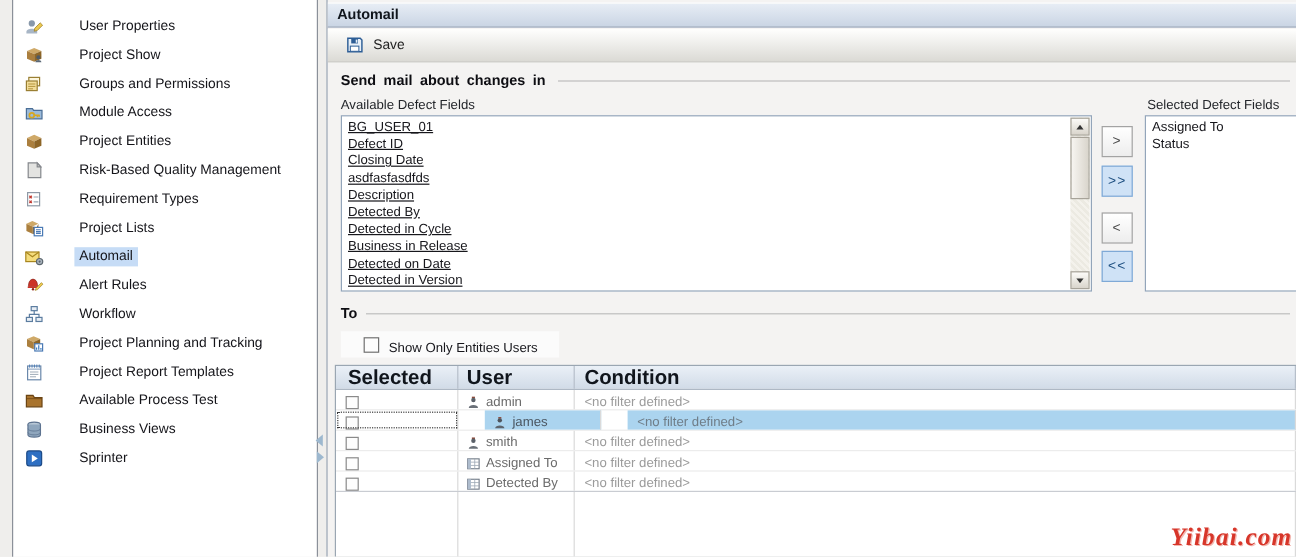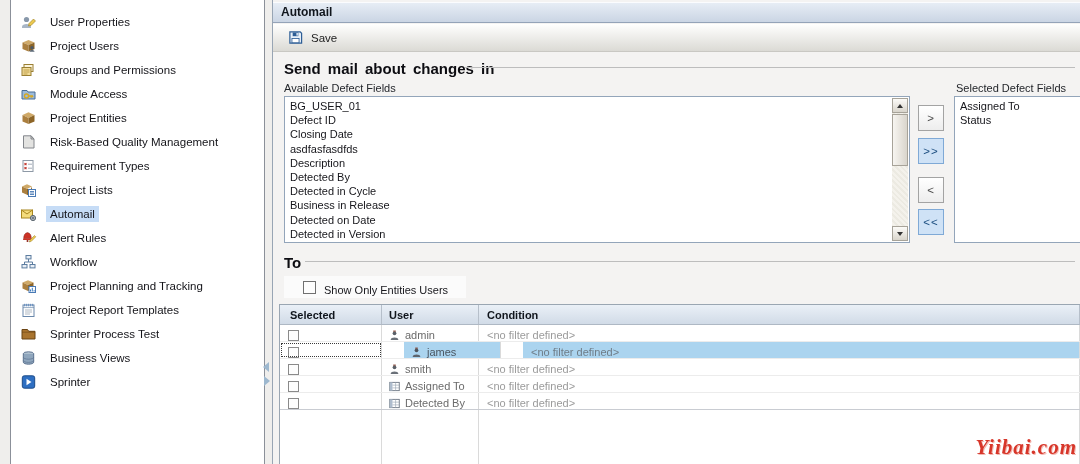--- a/index.html
+++ b/index.html
@@ -8,21 +8,21 @@
     position:relative; overflow:hidden;
     background:#efeeec;
     font-family:"Liberation Sans", sans-serif;
     font-size:11px; color:#17171c;
   }
   
   #sidebar {
     position:absolute; left:10px; top:-2px; width:255px; height:470px;
     background:#fff; border:1px solid #8b9099; padding-top:11px;
   }
-  .side-item { height:24px; display:flex; align-items:center; padding-left:9px; cursor:default; }
+  .side-item { height:24px; display:flex; align-items:center; padding-left:9px; cursor:default;gap:16px; }
   .side-item .icn { width:17px; height:16px; margin-right:9px; flex:none; }
   .side-item .lbl { font-size:11.5px; color:#141419; padding:2px 4px; white-space:nowrap; }
   .side-item.selected .lbl { background:#c6dcf6; }
   
   #splitter { position:absolute; left:262px; top:362px; width:10px; }
   .tri-left  { width:0; height:0; border-top:5px solid transparent; border-bottom:5px solid transparent; border-right:6px solid #9db8cf; margin:0 0 4px 1px; }
   .tri-right { width:0; height:0; border-top:5px solid transparent; border-bottom:5px solid transparent; border-left:6px solid #9db8cf; margin-left:2px; }
   
   #panel {
     position:absolute; left:272px; top:0; width:808px; height:464px;
@@ -36,29 +36,29 @@
   }
   .toolbar {
     position:absolute; left:0; right:0; top:24px; height:28px;
     background:linear-gradient(#fffffe,#dbdad5); border-bottom:1px solid #c9c8c3;
   }
   .save-btn {
     position:absolute; left:8px; top:3px; height:21px;
     display:flex; align-items:center; gap:8px; padding:0 7px;
     color:#222; font-size:11.5px; cursor:default;
   }
-  .group-title { position:absolute; font-weight:bold; font-size:15px; color:#0d0d12; word-spacing:3px; white-space:nowrap; }
+  .group-title { position:absolute; font-weight:bold; font-size:12px; color:#0d0d12; word-spacing:3px; white-space:nowrap; }
   .group-line  { position:absolute; height:1px; background:#bdbdbd; }
   #send-title { left:11px; top:60px; }
   #send-line  { left:192px; right:5px; top:67px; }
   .field-label { position:absolute; color:#23262b; white-space:nowrap; }
   #available-label { left:11px; top:82px; }
   #selected-label  { left:683px; top:82px; }
   .listbox { position:absolute; background:#fff; border:1px solid #93a5ba; overflow:hidden; }
-  #available-list { left:11px; top:96px; width:626px; height:147px; }
+  #available-list { left:11px; top:96px; width:626px; height:147px;text-decoration:underline; }
   #selected-list  { left:681px; top:96px; width:145px; height:147px; }
   .list-items { padding:2px 0 0 5px; line-height:14.2px; color:#16161b; }
   .list-item { white-space:nowrap; }
   
   .vscroll { position:absolute; top:1px; right:1px; bottom:1px; width:16px;
     background:repeating-linear-gradient(45deg,#f4f2ec 0 2px,#eceae2 2px 4px); }
   .sb-btn { position:absolute; left:0; right:0; height:15px;
     background:linear-gradient(#fcfbf8,#d9d5cc); border:1px solid #a7a399;
     display:flex; align-items:center; justify-content:center; }
   .sb-up { top:0; } .sb-down { bottom:0; }
@@ -78,21 +78,21 @@
   #to-line  { left:32px; right:5px; top:261px; }
   #show-strip { position:absolute; left:11px; top:276px; width:182px; height:22px; background:#fbfbfb; }
   .cb { width:13px; height:13px; background:#fdfdfd; border:1px solid #707070; display:inline-block; }
   #show-cb { position:absolute; left:30px; top:281px; }
   #show-label { position:absolute; left:51px; top:284px; color:#17171c; }
   
   #users-table { position:absolute; left:6px; top:304px; right:-1px; bottom:-1px;
     background:#fff; border:1px solid #9aa6b2; display:flex; flex-direction:column; }
   .t-header { display:flex; height:20px; flex:none;
     background:linear-gradient(#eaf0f7,#d1dbe7); border-bottom:1px solid #aeb8c4;
-    font-weight:bold; font-size:11px; color:#10151c; }
+    font-weight:bold; font-size:17px; color:#10151c; }
   .t-header .c { border-right:1px solid #b6bfca; display:flex; align-items:center; }
   .c-sel  { width:102px; padding-left:10px; flex:none; }
   .c-user { width:97px;  padding-left:7px;  flex:none; }
   .c-cond { flex:1; padding-left:8px; }
   .t-row { display:flex; height:17px; flex:none; border-bottom:1px solid #ececec; font-size:11px; }
   .t-row .c { border-right:1px solid #dadada; display:flex; align-items:flex-end; }
   .t-row .c-sel { padding-left:8px; }
   .t-row .cb { width:11px; height:11px; border-color:#8a8a8a; }
   .u-icn { width:11px; height:11px; margin-right:5px; flex:none; }
   .u-name { color:#6b6b6b; }
@@ -124,21 +124,21 @@
     <span class="lbl">User Properties</span>
   </div>
   <div class="side-item">
     <svg class="icn" viewBox="0 0 16 16">
         <path d="M2 4.5 8 2l6 2.5L8 7z" fill="#cfa968"></path>
         <path d="M2 4.5V11l6 2.5V7z" fill="#ab7f3e"></path>
         <path d="M14 4.5V11L8 13.5V7z" fill="#8d6527"></path>
         <circle cx="11.5" cy="9.8" r="1.7" fill="#4e5a66"></circle>
         <path d="M9 13.8c0-2.4 5-2.4 5 0z" fill="#5d6a77"></path>
       </svg>
-    <span class="lbl">Project Users</span>
+    <span class="lbl">Project Show</span>
   </div>
   <div class="side-item">
     <svg class="icn" viewBox="0 0 16 16">
         <rect x="3.5" y="2.5" width="9" height="7" fill="#fdf6dd" stroke="#9a7f33"></rect>
         <rect x="1.5" y="5.5" width="9" height="8" fill="#f2dd9a" stroke="#9a7f33"></rect>
         <path d="M3 8h6M3 10h6M3 12h4" stroke="#b39137" stroke-width=".8"></path>
       </svg>
     <span class="lbl">Groups and Permissions</span>
   </div>
   <div class="side-item">
@@ -226,21 +226,21 @@
         <path d="M4.2 1.8v2.6M6.2 1.8v2.6M8.2 1.8v2.6M10.2 1.8v2.6M12.2 1.8v2.6" stroke="#4a7ab5" stroke-width=".8"></path>
         <path d="M4.5 8h7M4.5 10h7M4.5 12h5" stroke="#9aa6b4" stroke-width=".8"></path>
       </svg>
     <span class="lbl">Project Report Templates</span>
   </div>
   <div class="side-item">
     <svg class="icn" viewBox="0 0 16 16">
         <path d="M1.5 3.5h5.5l1.2 1.8h6.3V13H1.5z" fill="#a9742e" stroke="#6b4413"></path>
         <path d="M1.5 6.2h13" stroke="#6b4413" stroke-width=".6"></path>
       </svg>
-    <span class="lbl">Sprinter Process Test</span>
+    <span class="lbl">Available Process Test</span>
   </div>
   <div class="side-item">
     <svg class="icn" viewBox="0 0 16 16">
         <ellipse cx="8" cy="3.8" rx="5.2" ry="2" fill="#b9c8d6" stroke="#5d7390"></ellipse>
         <path d="M2.8 3.8v8.4c0 1.1 2.3 2 5.2 2s5.2-.9 5.2-2V3.8" fill="#8fa6bd" stroke="#5d7390"></path>
         <path d="M2.8 7.2c0 1.1 2.3 2 5.2 2s5.2-.9 5.2-2M2.8 10.4c0 1.1 2.3 2 5.2 2s5.2-.9 5.2-2" fill="none" stroke="#5d7390" stroke-width=".7"></path>
       </svg>
     <span class="lbl">Business Views</span>
   </div>
   <div class="side-item">

